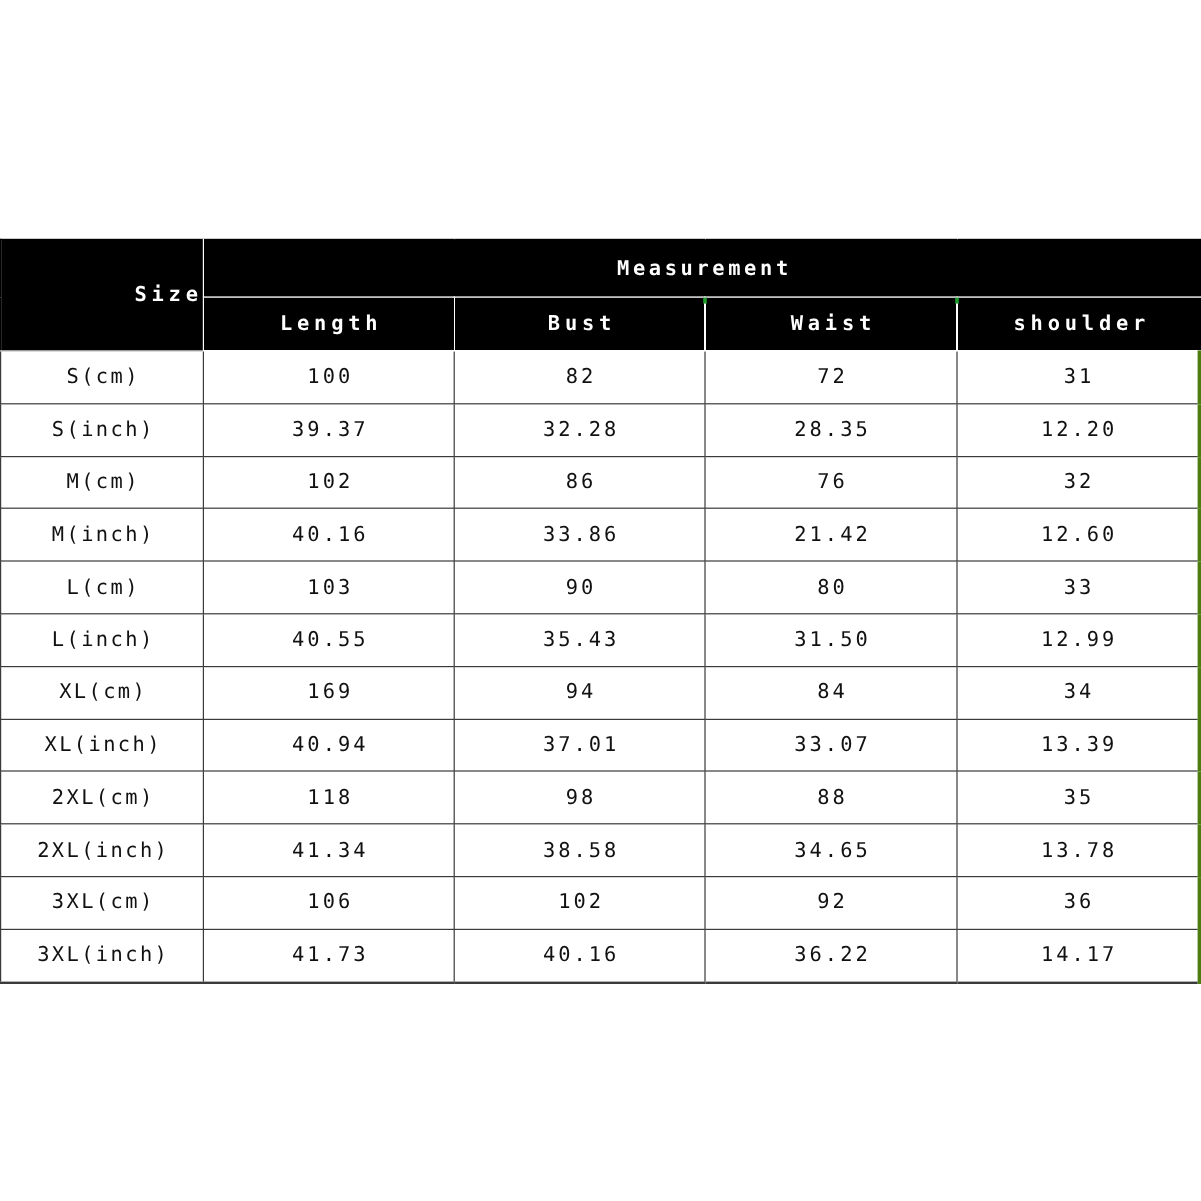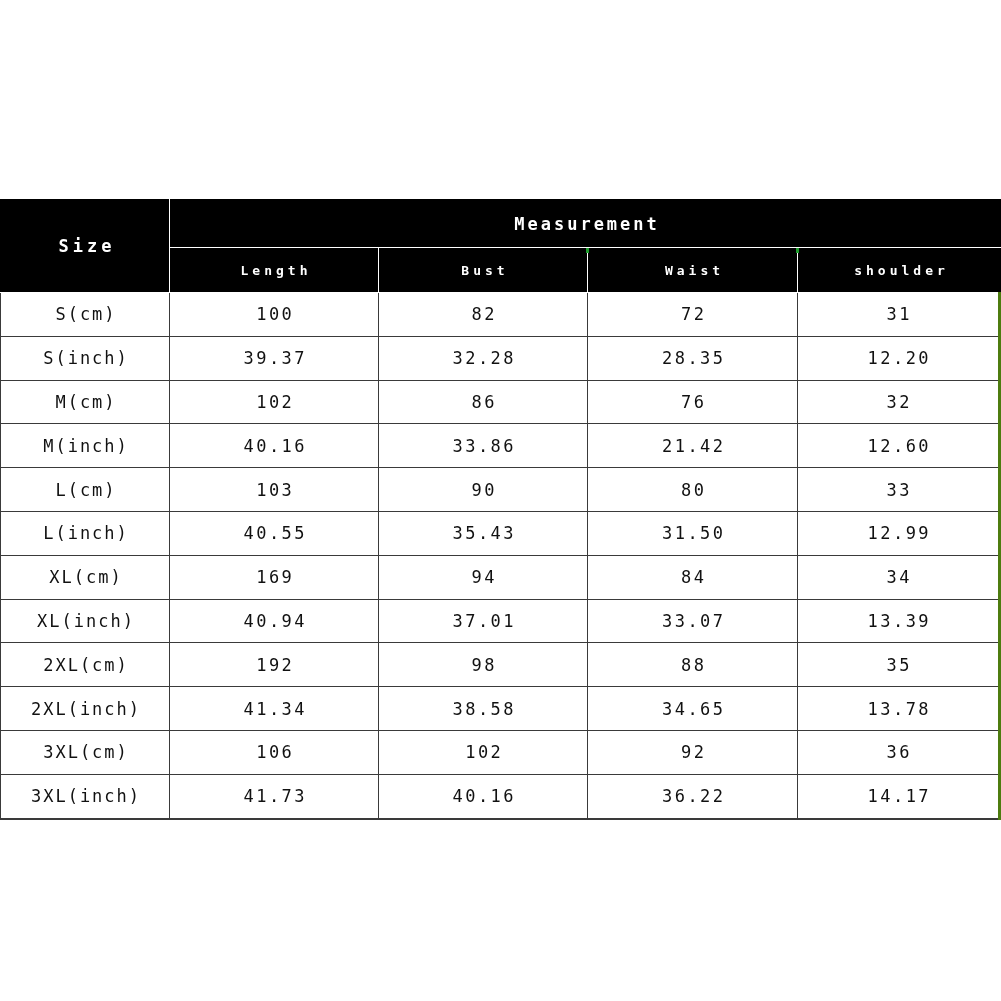--- a/index.html
+++ b/index.html
@@ -48,32 +48,33 @@
     font-weight: 700;
   }
 
   .hdr-size {
     height: 91px;
     font-size: 17px;
     letter-spacing: 4px;
     text-indent: 4px;
     border-left: 1px solid #000000 !important;
     border-top: 1px solid #000000 !important;
+    text-align: right;
   }
   .hdr-measurement {
     height: 47px;
     font-size: 17px;
     letter-spacing: 3px;
     text-indent: 3px;
     border-top: 1px solid #000000 !important;
     border-right: 1px solid #000000 !important;
   }
   .hdr-sub {
     height: 44px;
-    font-size: 13px;
+    font-size: 17px;
     letter-spacing: 4px;
     text-indent: 4px;
     position: relative;
   }
   .hdr-sub.last {
     border-right: 1px solid #000000;
   }
 
   
   .green-dot {
@@ -183,21 +184,21 @@
         </tr>
         <tr>
           <td class="sizecell">XL(inch)</td>
           <td>40.94</td>
           <td>37.01</td>
           <td>33.07</td>
           <td>13.39</td>
         </tr>
         <tr>
           <td class="sizecell">2XL(cm)</td>
-          <td>192</td>
+          <td>118</td>
           <td>98</td>
           <td>88</td>
           <td>35</td>
         </tr>
         <tr>
           <td class="sizecell">2XL(inch)</td>
           <td>41.34</td>
           <td>38.58</td>
           <td>34.65</td>
           <td>13.78</td>

